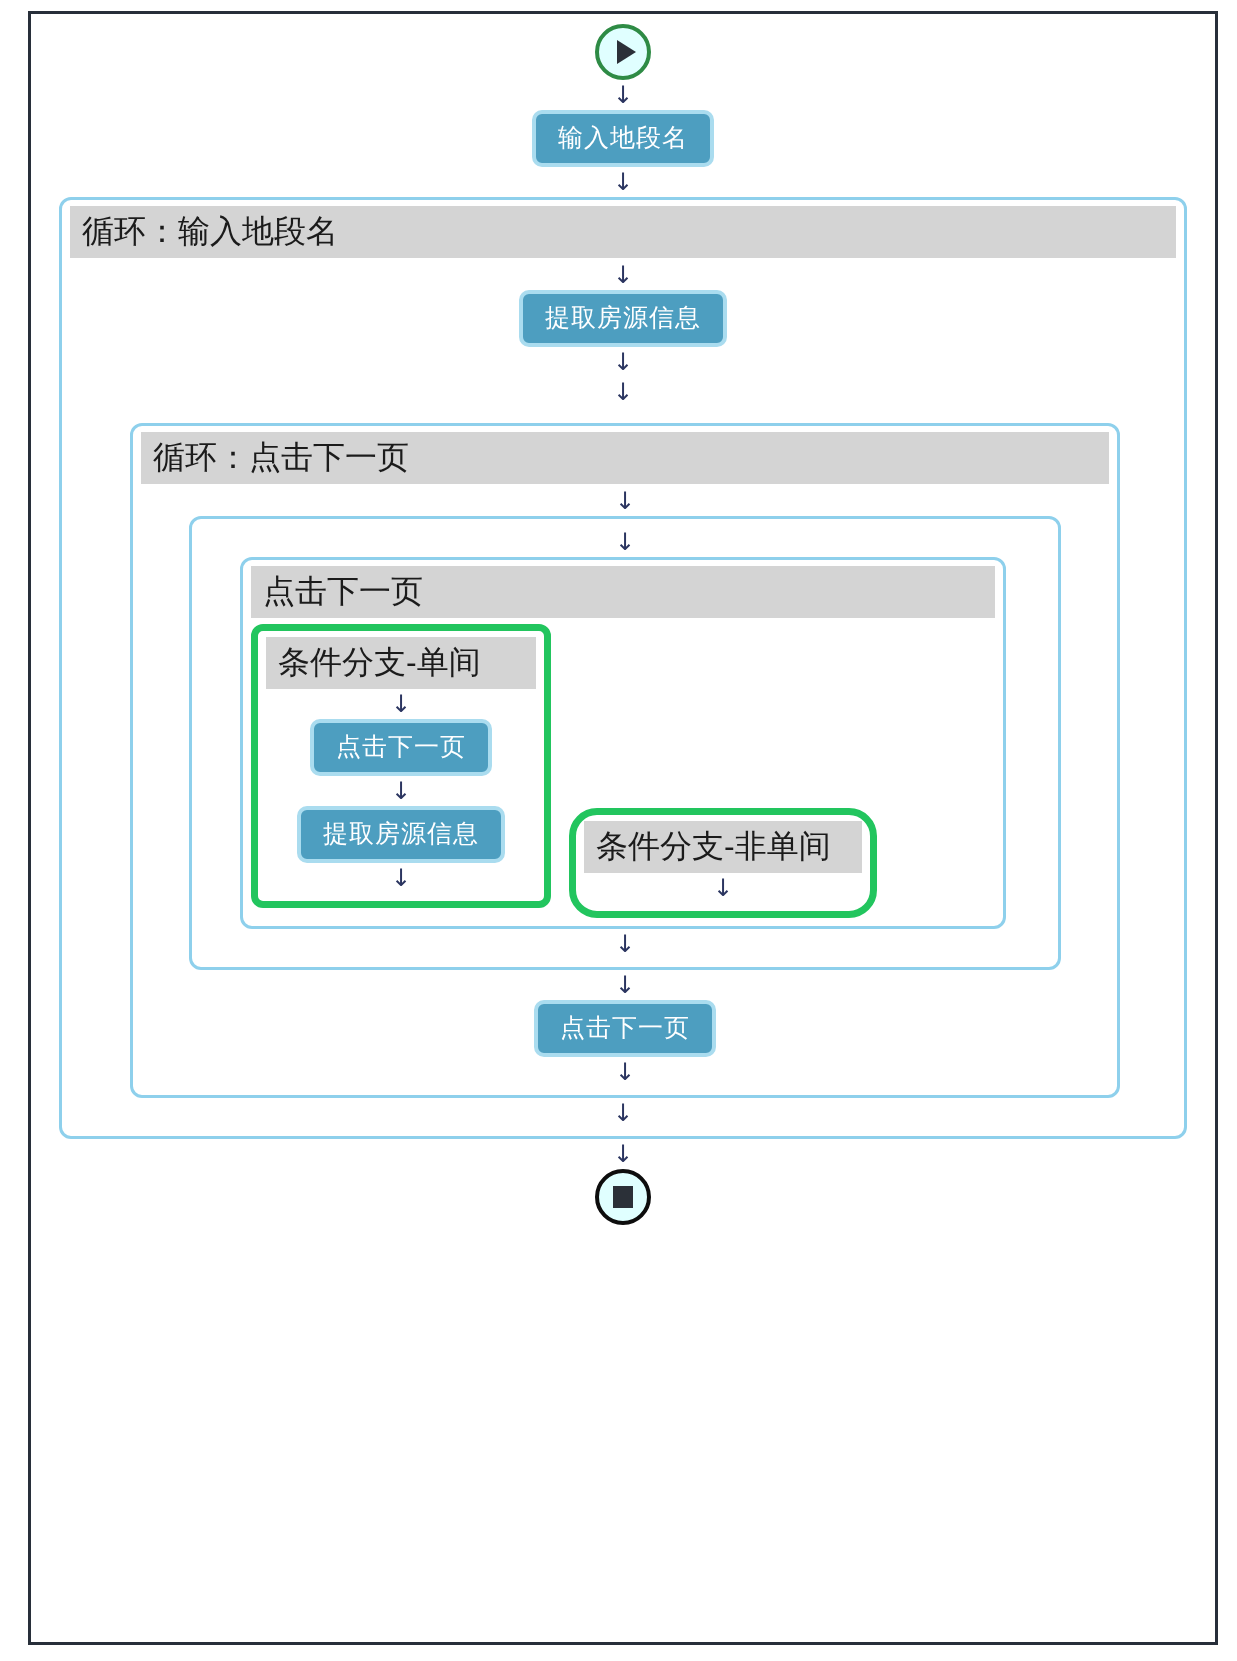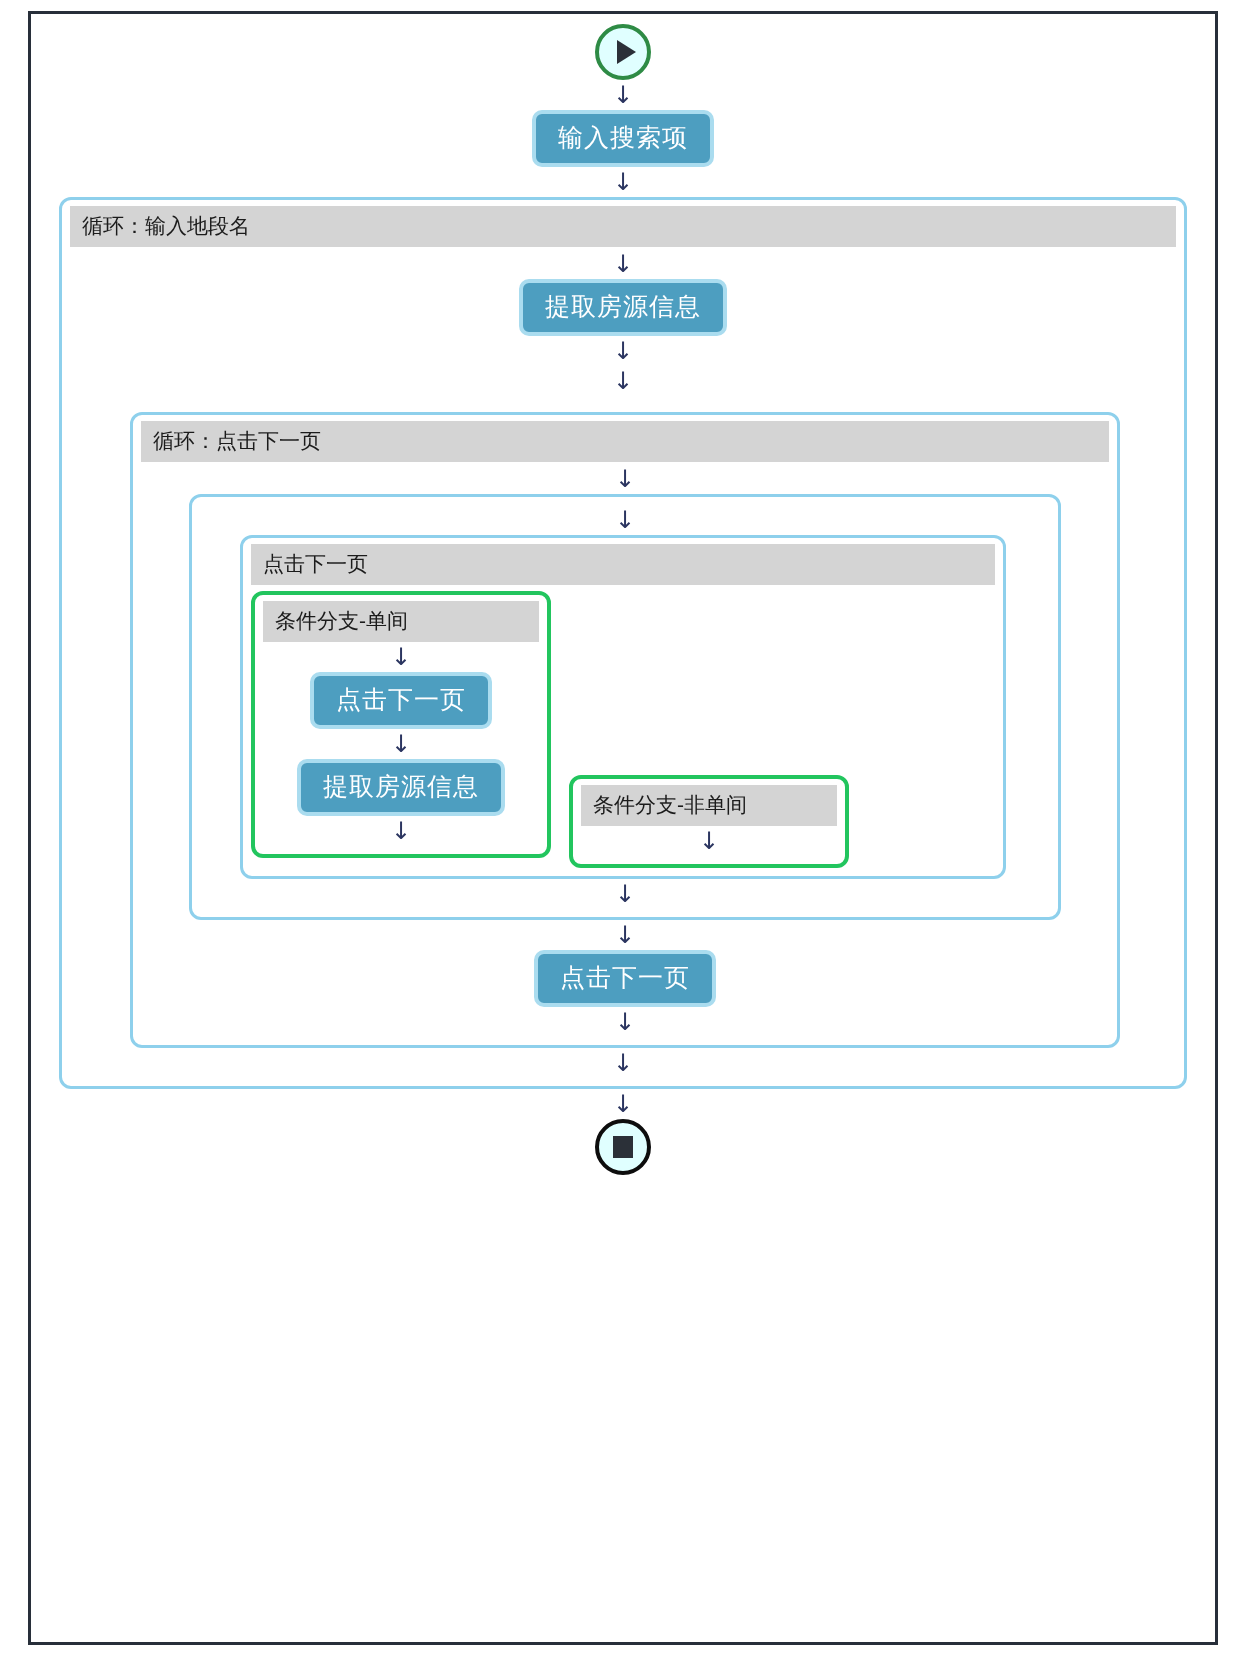--- a/index.html
+++ b/index.html
@@ -91,45 +91,45 @@
   
   .block {
     border: 3px solid #8ed0ec;
     border-radius: 12px;
     background: #ffffff;
     padding: 6px 8px 8px 8px;
   }
   .block-header {
     background: #d4d4d4;
     color: #1b1b1b;
-    font-size: 21px;
+    font-size: 32px;
     line-height: 1;
     padding: 9px 10px 11px 12px;
     white-space: nowrap;
   }
   .block-body {
     padding-top: 2px;
   }
   .pad-10 { height: 10px; }
 
   
   .branch-row {
     display: flex;
     align-items: flex-start;
     gap: 18px;
     padding-top: 4px;
   }
   .branch {
-    border: 4px solid #22c55e;
+    border: 7px solid #22c55e;
     border-radius: 12px;
     background: #ffffff;
     padding: 6px 8px 8px 8px;
   }
   .branch-single { width: 300px; }
-  .branch-nonsingle { width: 280px; margin-top: 184px; }
+  .branch-nonsingle { width: 308px; margin-top: 184px; border-radius: 28px; }
   .branch-body { }
 </style>
 </head>
 <body>
 
 <div id="canvas">
   <div class="outer-frame">
 
     <div class="flow">
 
@@ -138,21 +138,21 @@
         <div class="terminal start">
           <span class="glyph-play"></span>
         </div>
       </div>
 
       <div class="arrow-row">
         <span class="arrow">↓</span>
       </div>
 
       <div class="node-row">
-        <div class="node">输入搜索项</div>
+        <div class="node">输入地段名</div>
       </div>
 
       <div class="arrow-row">
         <span class="arrow">↓</span>
       </div>
 
       <div class="block" style="margin:0 28px;">
         <div class="block-header">循环：输入地段名</div>
         <div class="block-body">
 

